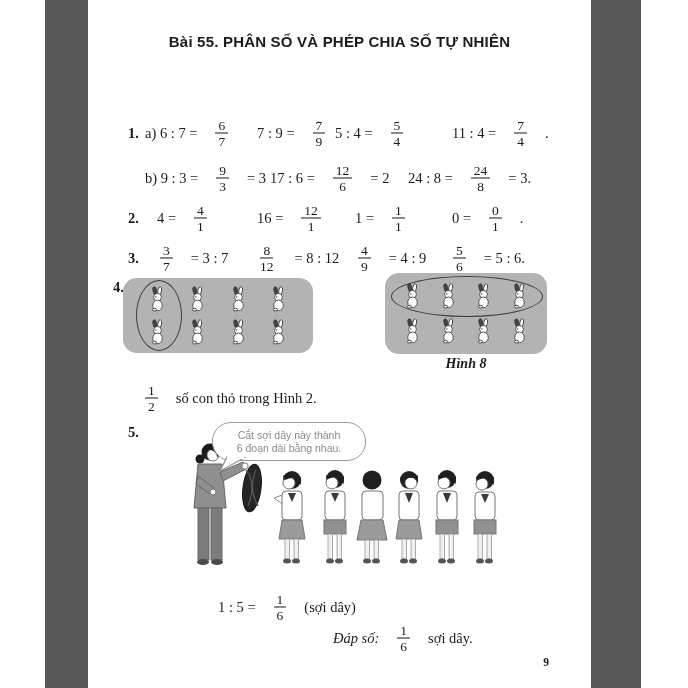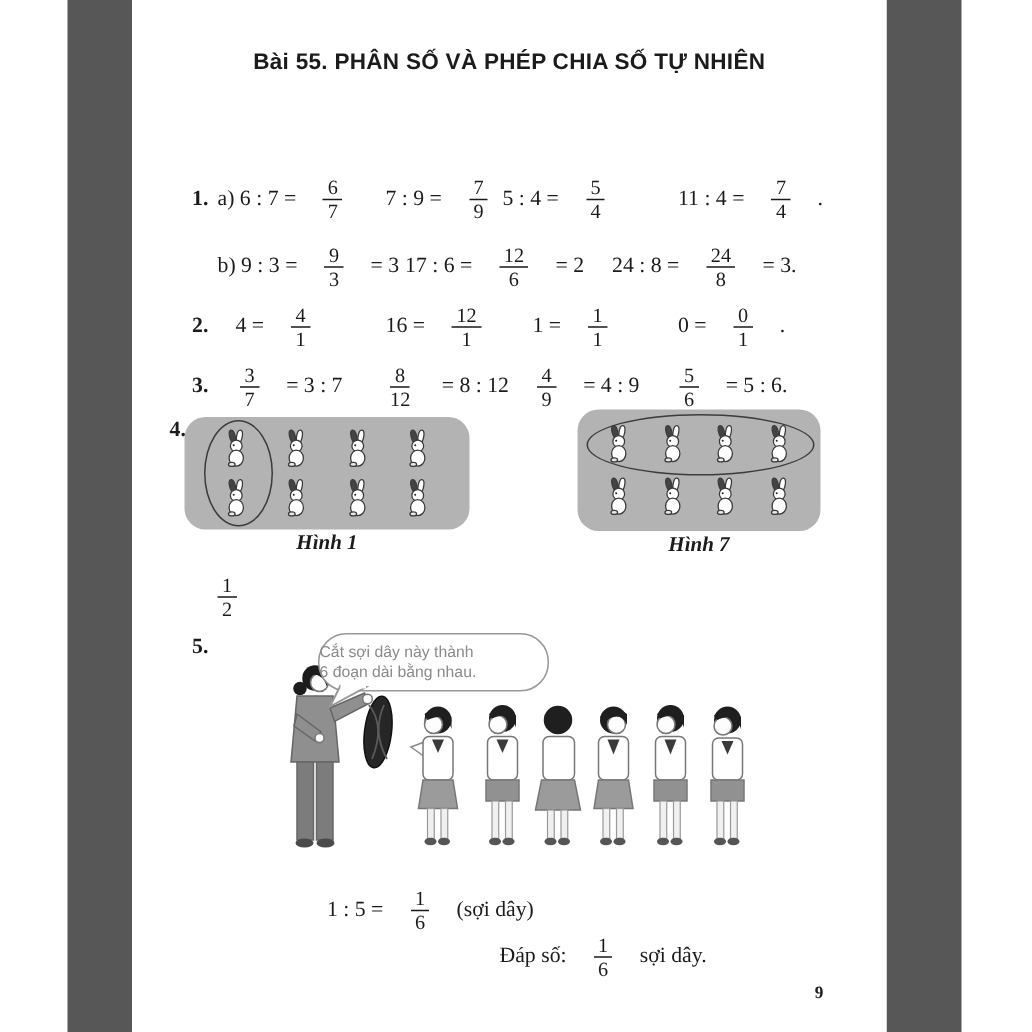--- a/index.html
+++ b/index.html
@@ -24,28 +24,28 @@
 
   .figbox{position:absolute;background:var(--figbox,#b3b3b3);border-radius:14px;}
   .rab-grid{position:absolute;inset:0;display:grid;grid-template-columns:repeat(4,1fr);
     grid-template-rows:repeat(2,1fr);justify-items:center;align-items:center;}
   .rabbit{width:17px;height:26px;display:block;}
   .circle-mark{position:absolute;border:1.4px solid #3c3c3c;border-radius:50%;}
   .figcap{position:absolute;text-align:center;font-weight:bold;font-style:italic;font-size:14px;}
 
   .bubble{position:absolute;left:212px;top:422px;width:152px;height:37px;background:#fff;
     border:1.5px solid #989898;border-radius:19px;display:flex;flex-direction:column;
-    justify-content:center;align-items:flex-start;z-index:3;
+    justify-content:center;align-items:center;z-index:3;
     font-family:"Liberation Sans",sans-serif;font-size:10.5px;line-height:13px;color:var(--bubbletxt,#8a8a8a);}
   .bubble-tail{position:absolute;left:218px;top:456px;z-index:4;}
 
   .scene{position:absolute;left:158px;top:436px;z-index:1;}
 
   .statement{font-size:14.5px;}
-  .italic{}
+  .italic{font-style:italic;}
   .pagenum{position:absolute;left:536px;top:656px;width:20px;text-align:center;
     font-weight:bold;font-size:11.5px;}
 </style>
 </head>
 <body>
 
 <svg width="0" height="0" style="position:absolute">
   <symbol id="rabbit" viewBox="0 0 20 30">
     <g stroke="#3a3a3a" stroke-width="1">
       <ellipse cx="7" cy="5.5" rx="2.2" ry="5" fill="#444" transform="rotate(-14 7 5.5)"></ellipse>
@@ -213,21 +213,20 @@
         </svg>
       <svg class="rabbit">
           <use href="#rabbit"></use>
         </svg>
       <svg class="rabbit">
           <use href="#rabbit"></use>
         </svg>
     </div>
     <div class="circle-mark" style="left:13px;top:2px;width:44px;height:69px"></div>
   </div>
-  <div class="figcap" style="left:123px;top:355px;width:190px">Hình 1</div>
 
   <div class="figbox" style="left:385px;top:273px;width:162px;height:81px">
     <div class="rab-grid" style="padding:5px 10px">
       <svg class="rabbit">
           <use href="#rabbit"></use>
         </svg>
       <svg class="rabbit">
           <use href="#rabbit"></use>
         </svg>
       <svg class="rabbit">
@@ -244,27 +243,28 @@
         </svg>
       <svg class="rabbit">
           <use href="#rabbit"></use>
         </svg>
       <svg class="rabbit">
           <use href="#rabbit"></use>
         </svg>
     </div>
     <div class="circle-mark" style="left:6px;top:3px;width:150px;height:39px"></div>
   </div>
-  <div class="figcap" style="left:385px;top:356px;width:162px">Hình 7</div>
+  <div class="figcap" style="left:385px;top:356px;width:162px">Hình 8</div>
 
   <span class="abs eq" style="left:145px;top:398px">
     <span class="frac">
         <span class="num">1</span>
         <span class="den">2</span>
       </span>
+    <span>số con thỏ trong Hình 2.</span>
   </span>
 
   <span class="abs plabel" style="left:128px;top:432px">5.</span>
 
   <div class="bubble">
     <span>Cắt sợi dây này thành</span>
     <span>6 đoạn dài bằng nhau.</span>
   </div>
   <svg class="bubble-tail" width="30" height="16">
     <polygon points="2,15 9,1 26,2" fill="#ffffff" stroke="#989898" stroke-width="1.3"></polygon>

